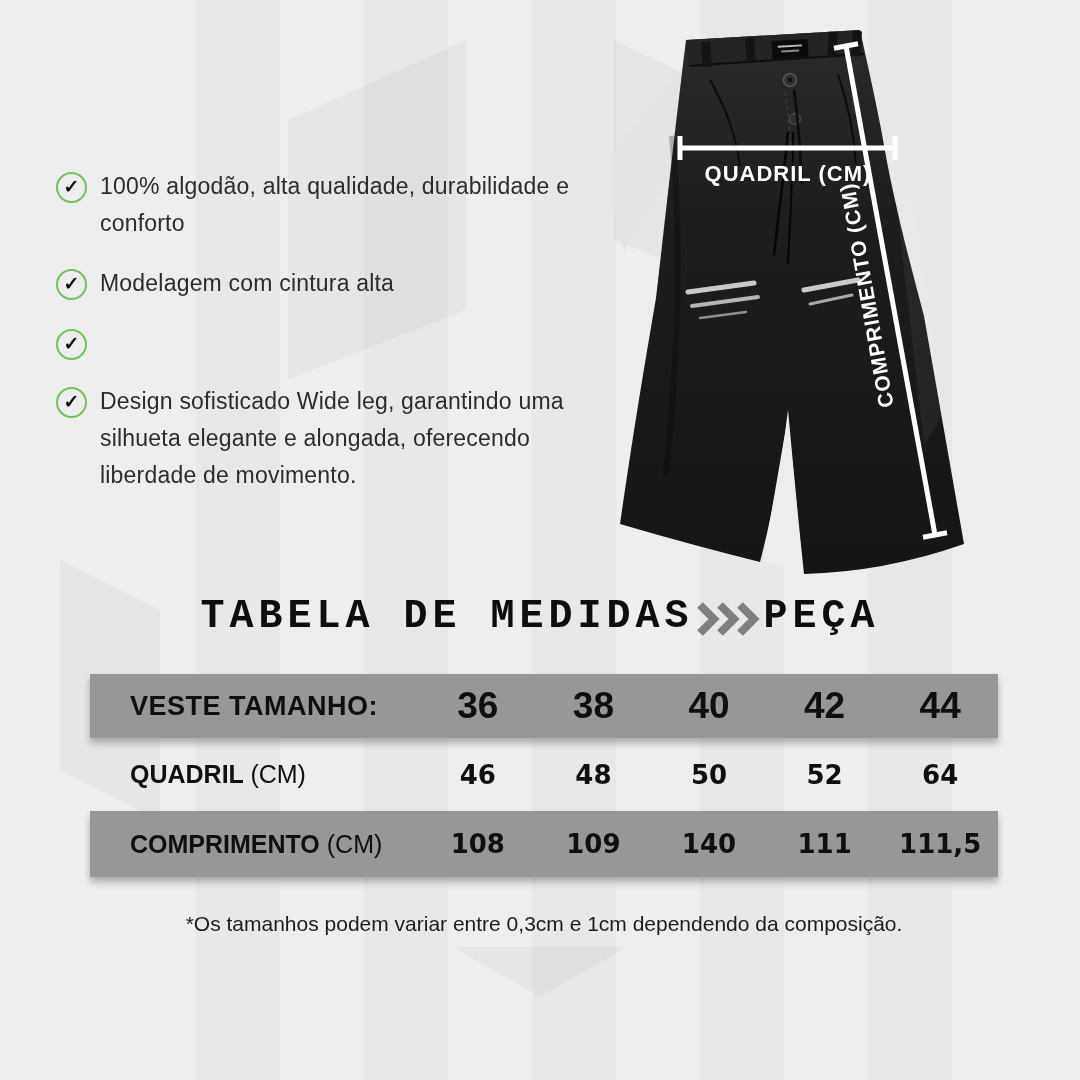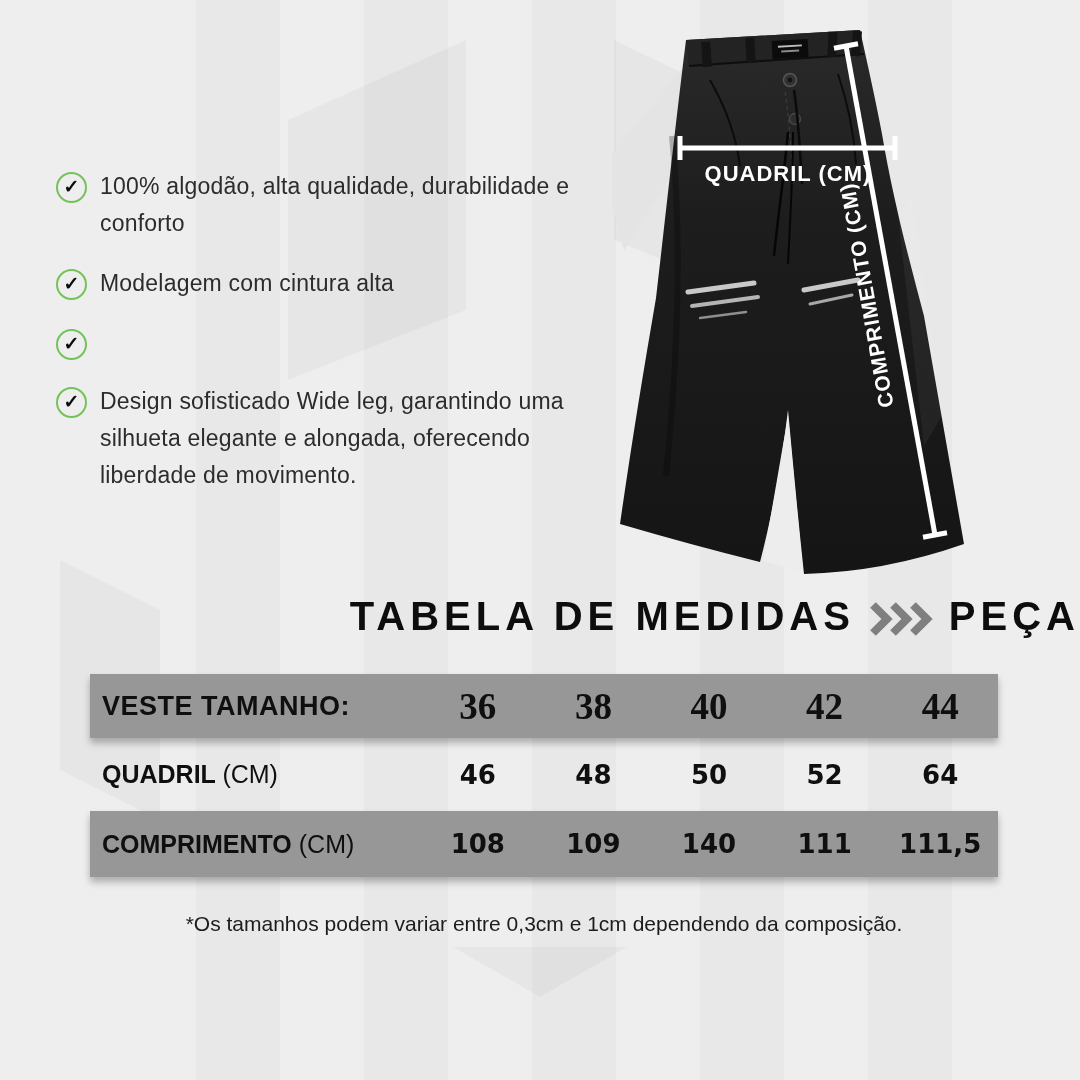--- a/index.html
+++ b/index.html
@@ -16,37 +16,37 @@
            color:#2c2c2c;letter-spacing:.2px;}
   .check{flex:0 0 auto;width:27px;height:27px;margin-top:4px;border:2px solid #74c25a;
          border-radius:50%;display:flex;align-items:center;justify-content:center;}
   .check span{font-size:19px;font-weight:900;color:#0c0c0c;line-height:1;transform:translateY(-1px);}
 
   
   .product{position:absolute;left:612px;top:16px;width:400px;height:562px;}
 
   
   .title-row{position:absolute;top:594px;left:0;right:0;display:flex;align-items:center;
-             justify-content:flex-end;gap:14px;}
+             justify-content:center;gap:2px;font-family:Liberation Mono, monospace;}
   .title-text{font-size:40px;font-weight:700;color:#0d0d0d;letter-spacing:5px;}
   .chevrons{display:block;margin-top:4px;}
 
   
   .size-table{position:absolute;left:90px;top:674px;width:908px;}
   .t-row{display:grid;grid-template-columns:330px repeat(5,1fr);align-items:center;}
   .t-row.shaded{background:#979797;box-shadow:0 5px 7px rgba(0,0,0,.28);}
   .t-row.r1{height:64px;}
   .t-row.r2{height:73px;}
   .t-row.r3{height:66px;}
-  .t-label{padding-left:12px;color:#0f0f0f;white-space:nowrap;}
+  .t-label{padding-left:12px;color:#0f0f0f;white-space:nowrap;margin-left:28px;}
   .r1 .t-label{font-size:27px;font-weight:700;letter-spacing:.5px;}
   .r2 .t-label,.r3 .t-label{font-size:25px;font-weight:700;}
   .t-unit{font-weight:500;}
   .t-cell{text-align:center;color:#0f0f0f;font-weight:700;}
-  .r1 .t-cell{font-size:37px;font-family:Liberation Serif, serif;}
+  .r1 .t-cell{font-size:37px;font-family:Liberation Sans, sans-serif;}
   .r2 .t-cell,.r3 .t-cell{font-size:26px;font-family:"DejaVu Sans", sans-serif;}
 
   
   .footnote{position:absolute;top:912px;left:8px;right:0;text-align:center;
             font-size:21px;color:#1c1c1c;}
 </style>
 </head>
 <body>
 
 <div class="canvas">

